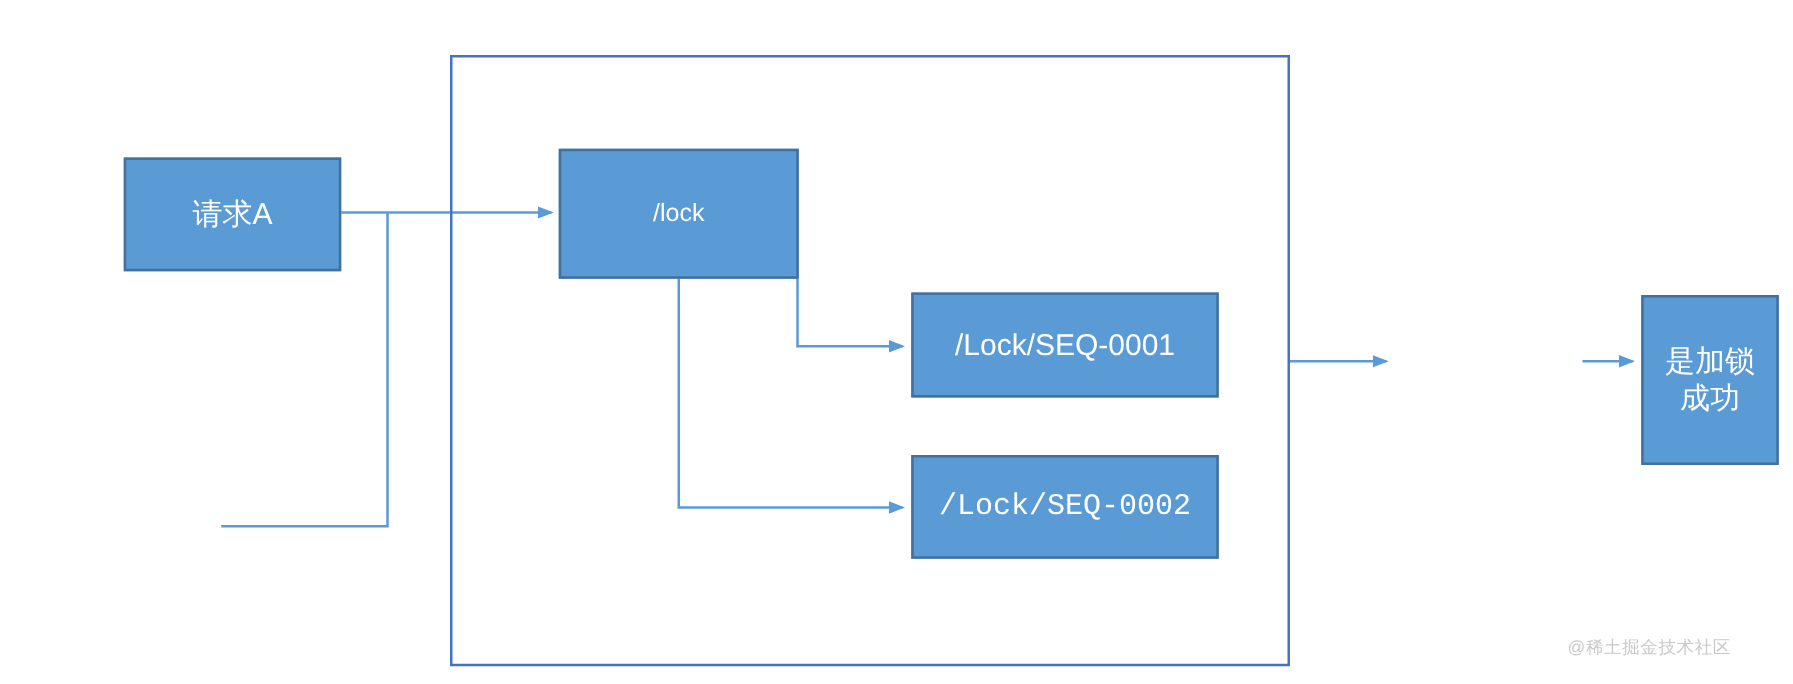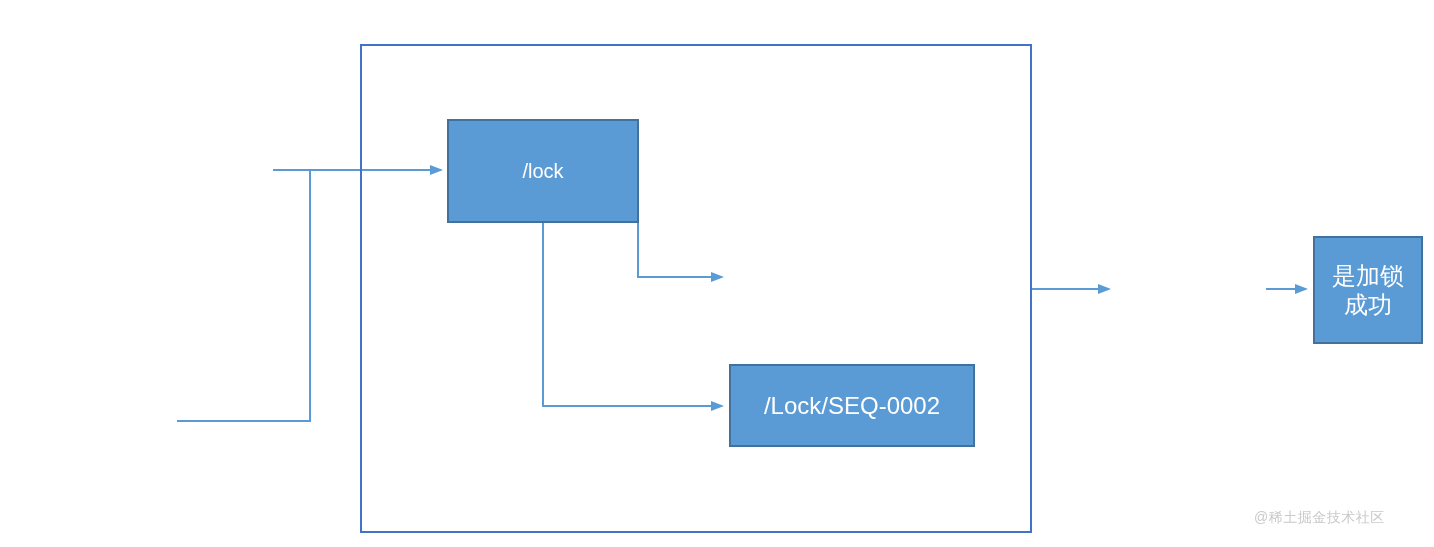--- a/index.html
+++ b/index.html
@@ -58,23 +58,23 @@
     color: var(--text, #FFFFFF);
     font-size: 24px;
     line-height: 29px;
     text-align: center;
     white-space: nowrap;
   }
   .node-request-a { left: 99px;  top: 126px; width: 174px; height: 91px;  }
   .node-request-b { left: 3px;   top: 375px; width: 174px; height: 92px;  }
   .node-lock      { left: 447px; top: 119px; width: 192px; height: 104px; font-size: 20px; }
   .node-seq1      { left: 729px; top: 234px; width: 246px; height: 84px;  }
-  .node-seq2      { left: 729px; top: 364px; width: 246px; height: 83px;  }
+  .node-seq2      { left: 729px; top: 364px; width: 246px; height: 83px; font-family: Liberation Mono, monospace;  }
   .node-check     { left: 1116px; top: 234px; width: 150px; height: 112px; }
-  .node-success   { left: 1313px; top: 236px; width: 110px; height: 108px; }
+  .node-success   { left: 1313px; top: 236px; width: 110px; height: 136px; }
   .watermark {
     position: absolute;
     left: 1254px;
     top: 509px;
     font-size: 14px;
     color: var(--watermark, #C9C9C9);
     letter-spacing: 0.5px;
     white-space: nowrap;
   }
 </style>
@@ -98,26 +98,32 @@
 
     <polyline points="543,223 543,406 722,406" marker-end="url(#arrow)"></polyline>
 
     <polyline points="1032,289 1109,289" marker-end="url(#arrow)"></polyline>
 
     <polyline points="1266,289 1306,289" marker-end="url(#arrow)"></polyline>
   </svg>
 
   <div class="container-box"></div>
 
+  <div class="node node-request-a">
+    <span>请求A</span>
+  </div>
 
 
   <div class="node node-lock">
     <span>/lock</span>
   </div>
 
+  <div class="node node-seq1">
+    <span>/Lock/SEQ-0001</span>
+  </div>
 
   <div class="node node-seq2">
     <span>/Lock/SEQ-0002</span>
   </div>
 
 
   <div class="node node-success">
     <span>是加锁</span>
     <span>成功</span>
   </div>

